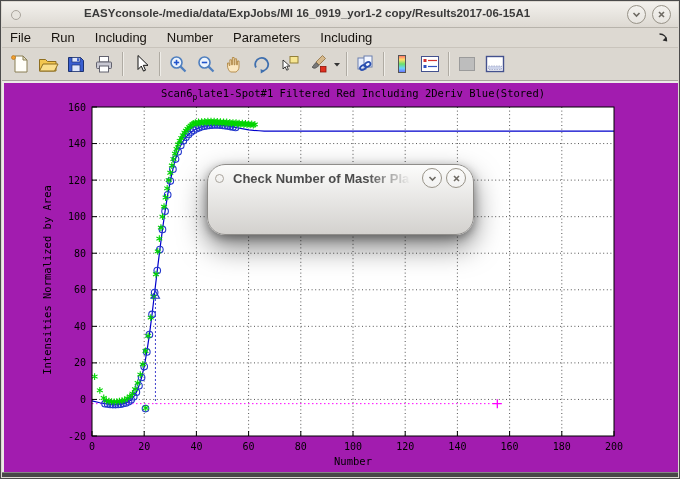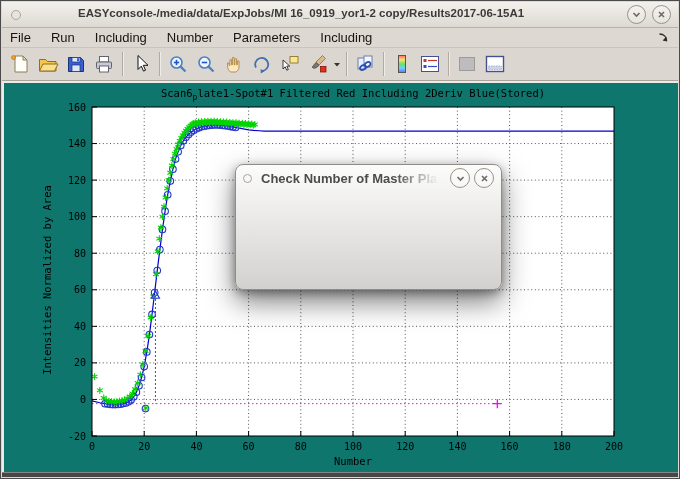--- a/index.html
+++ b/index.html
@@ -4,52 +4,52 @@
 <style>
   html,body{margin:0;padding:0;}
   body{width:680px;height:479px;position:relative;font-family:"Liberation Sans",sans-serif;background:#777;overflow:hidden;}
   *{box-sizing:border-box;}
   .window{position:absolute;inset:0;background:#dcd8d1;border:1px solid #4b4b4b;}
   
   .titlebar{position:absolute;left:1px;right:1px;top:1px;height:26px;
     background:linear-gradient(#f3f1ed,#ddd9d2);border-bottom:1px solid #b7b3ab;}
   .win-menu-circle{position:absolute;left:9px;top:8px;width:10px;height:10px;border-radius:50%;
     border:1px solid #a9a49c;background:#e7e4de;}
-  .titlebar-title{position:absolute;left:52px;top:5px;font-size:11.5px;font-weight:bold;color:#3a3a3a;white-space:nowrap;padding-left:24px;}
+  .titlebar-title{position:absolute;left:58px;top:5px;font-size:11.5px;font-weight:bold;color:#3a3a3a;white-space:nowrap;padding-left:24px;}
   .win-btns{position:absolute;right:7px;top:3px;display:flex;}
   .roundbtn{width:19px;height:19px;border-radius:50%;border:1.4px solid #989388;background:rgba(255,255,255,0.25);
     display:flex;align-items:center;justify-content:center;padding:0;margin-left:6px;cursor:default;}
   
   .menubar{position:absolute;top:27px;left:1px;right:1px;height:20px;background:#ddd9d2;
     border-bottom:1px solid #c9c4bc;display:flex;align-items:center;gap:20px;padding:0 8px;font-size:13px;color:#17130e;}
   .menu-item{white-space:nowrap;}
   .menu-dock{margin-left:auto;display:flex;align-items:center;}
   
   .toolbar{position:absolute;top:47px;left:1px;right:1px;height:33px;background:#dbd7d0;
     border-bottom:1px solid #a9a59d;display:flex;align-items:center;padding-left:4px;}
   .tbtn{width:28px;height:27px;display:flex;align-items:center;justify-content:center;background:transparent;border:none;padding:0;}
   .tbtn.narrow{width:10px;}
   .tsep{width:1px;height:24px;background:#afaba3;box-shadow:1px 0 0 #efede8;margin:0 4px;}
   .strip{position:absolute;top:80px;left:1px;right:1px;height:2px;background:#ecebe7;}
   
-  .canvas{position:absolute;top:82px;left:1px;right:1px;height:391px;background:#0f766e;
+  .canvas{position:absolute;top:82px;left:1px;right:1px;height:391px;background:#a21caf;
     box-shadow:inset 2px 0 0 #eceae6;}
   .canvas svg.plot{position:absolute;left:0;top:0;}
   .plot-title{position:absolute;left:90px;width:522px;top:4px;text-align:center;
     font-family:"DejaVu Sans Mono",monospace;font-size:10.5px;color:#000;white-space:nowrap;}
   .plot-title .sub{font-size:8px;vertical-align:-2.5px;}
   .ylabel{position:absolute;left:45px;top:197px;transform:translate(-50%,-50%) rotate(-90deg);
     font-family:"DejaVu Sans Mono",monospace;font-size:10.5px;color:#000;white-space:nowrap;}
   .xlabel{position:absolute;left:90px;width:522px;top:372px;text-align:center;
     font-family:"DejaVu Sans Mono",monospace;font-size:10.5px;color:#000;}
   .bottom-frame{position:absolute;left:1px;right:1px;bottom:1px;height:5px;background:#474747;border-top:1px solid #868686;}
   
-  .dialog{position:absolute;left:206px;top:163px;width:267px;height:126px;z-index:10;
-    background:linear-gradient(#fcfcfb,#d3d1ce);border:1px solid #8f8d8a;border-radius:8px;
-    box-shadow:0 12px 28px rgba(0,0,0,.5),0 3px 10px rgba(0,0,0,.35);margin-left:28px;}
+  .dialog{position:absolute;left:206px;top:163px;width:267px;height:71px;z-index:10;
+    background:linear-gradient(#fcfcfb,#d3d1ce);border:1px solid #8f8d8a;border-radius:18px;
+    box-shadow:0 12px 28px rgba(0,0,0,.5),0 3px 10px rgba(0,0,0,.35);}
   .dialog-titlebar{position:absolute;top:0;left:0;right:0;height:26px;display:flex;align-items:center;padding:0 7px;}
   .dlg-circle{width:9px;height:9px;border-radius:50%;border:1px solid #a9a49c;background:transparent;flex:0 0 auto;}
   .dialog-title{font-weight:bold;font-size:13px;color:#4c4c4c;margin-left:9px;white-space:nowrap;overflow:hidden;flex:1;
     -webkit-mask-image:linear-gradient(90deg,#000 72%,transparent 96%);
     mask-image:linear-gradient(90deg,#000 72%,transparent 96%);}
   .dialog .roundbtn{width:20px;height:20px;margin-left:4px;flex:0 0 auto;}
   .dialog-body{position:absolute;left:7px;right:7px;top:27px;bottom:7px;background:#a9a9a9;
     border:1px solid #8b8b8b;box-shadow:inset 1px 1px 3px rgba(0,0,0,.22);}
   .dialog-text{position:absolute;left:7px;top:14px;font-family:"DejaVu Sans Mono",monospace;font-size:10px;
     letter-spacing:-0.2px;color:#000;white-space:pre;}

